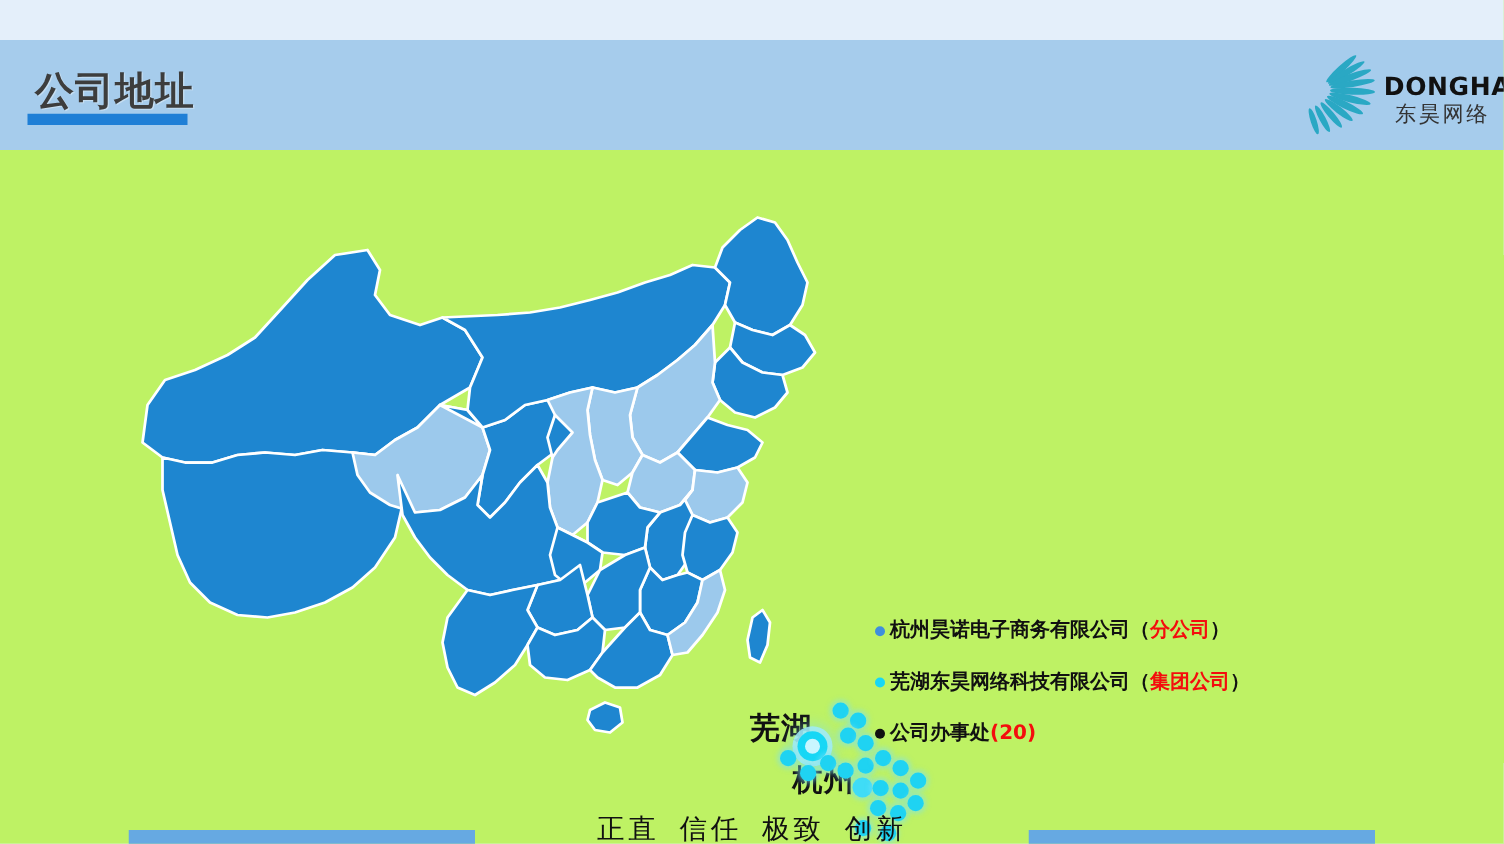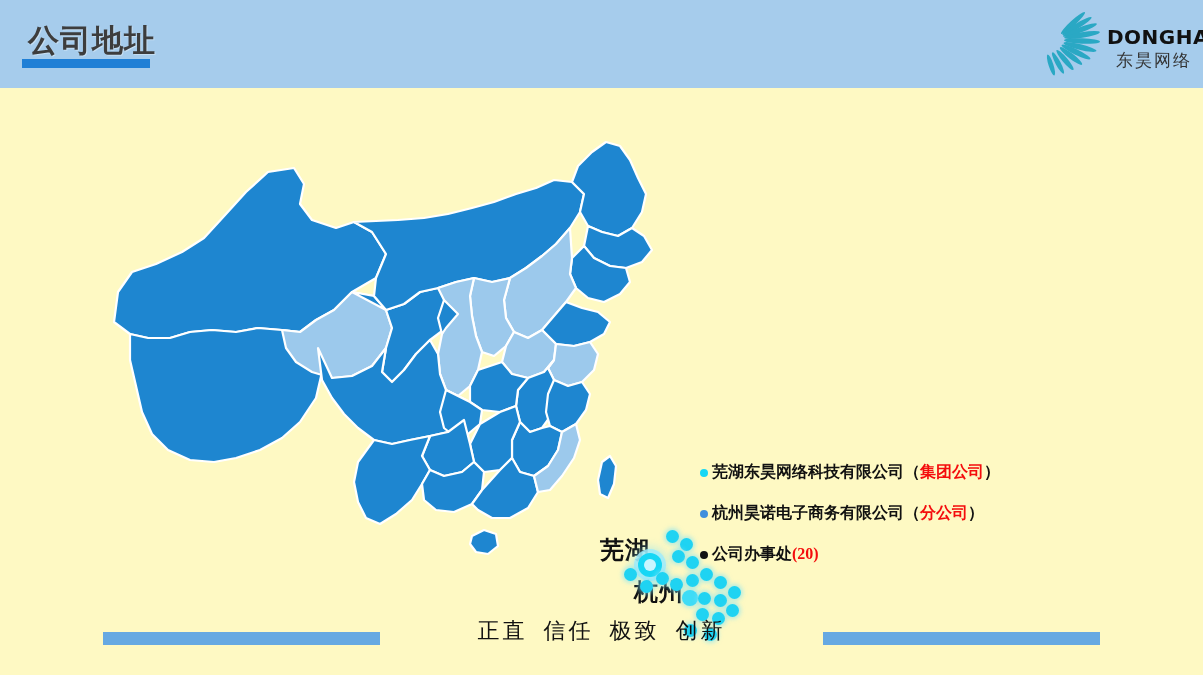--- a/index.html
+++ b/index.html
@@ -3,21 +3,21 @@
 <meta charset="utf-8">
 <style>
   html,body{margin:0;padding:0;}
   body{
     width:1203px;height:675px;
     background:#e4effa;
     font-family:"DejaVu Sans","Liberation Sans",sans-serif;
     overflow:hidden;
     position:relative;
   }
-  .slide{position:absolute;inset:0;background:#fef9c3;}
+  .slide{position:absolute;inset:0;background:#bef264;margin-top:32px;}
 
   
   .header{
     position:absolute;left:0;top:0;width:1203px;height:88px;
     background:#a6ccec;
   }
   .title{
     position:absolute;left:28px;top:20px;
     font-size:31px;font-weight:bold;color:#3d3d3d;
     letter-spacing:1px;
@@ -60,21 +60,21 @@
   .marker-sub{
     position:absolute;width:13px;height:13px;border-radius:50%;
     background:#1fd3f2;
     box-shadow:0 0 4px 2px rgba(120,225,250,.55);
   }
   .marker-sub.big{width:16px;height:16px;background:#3fdcf6;}
 
   
   .legend{position:absolute;left:700px;top:462px;width:330px;}
   .legend-row{display:flex;align-items:center;margin-bottom:20px;}
-  .legend-row:last-child{margin-bottom:0;font-family:Liberation Serif, serif;}
+  .legend-row:last-child{margin-bottom:0;}
   .dot{width:8px;height:8px;border-radius:50%;flex:0 0 auto;margin-right:4px;}
   .legend-text{font-size:16px;color:#111;font-weight:600;white-space:nowrap;}
   .legend-text .red{color:#f40d0d;}
 
   
   .bar{position:absolute;height:13px;background:#66a9e2;top:632px;}
   .bar-left{left:103px;width:277px;}
   .bar-right{left:823px;width:277px;}
   .tagline{
     position:absolute;left:0;right:0;top:616px;text-align:center;
@@ -217,26 +217,26 @@
     <div class="marker-sub" style="left:642px;top:454px;"></div>
     <div class="marker-sub" style="left:610px;top:476px;"></div>
     <div class="marker-sub" style="left:626px;top:480px;"></div>
     <div class="marker-sub" style="left:640px;top:472px;"></div>
     <div class="marker-sub" style="left:598px;top:492px;"></div>
     <div class="marker-sub" style="left:618px;top:496px;"></div>
   </div>
 
   <div class="legend">
     <div class="legend-row">
+      <span class="dot" style="background:#3f8fdd;"></span>
+      <span class="legend-text"><span>杭州昊诺电子商务有限公司（</span><span class="red">分公司</span><span>）</span></span>
+    </div>
+    <div class="legend-row">
       <span class="dot" style="background:#17d7f5;"></span>
       <span class="legend-text"><span>芜湖东昊网络科技有限公司（</span><span class="red">集团公司</span><span>）</span></span>
-    </div>
-    <div class="legend-row">
-      <span class="dot" style="background:#3f8fdd;"></span>
-      <span class="legend-text"><span>杭州昊诺电子商务有限公司（</span><span class="red">分公司</span><span>）</span></span>
     </div>
     <div class="legend-row">
       <span class="dot" style="background:#111111;"></span>
       <span class="legend-text"><span>公司办事处</span><span class="red">(20)</span><span></span></span>
     </div>
   </div>
 
   <div class="bar bar-left"></div>
   <div class="bar bar-right"></div>
   <div class="tagline">

